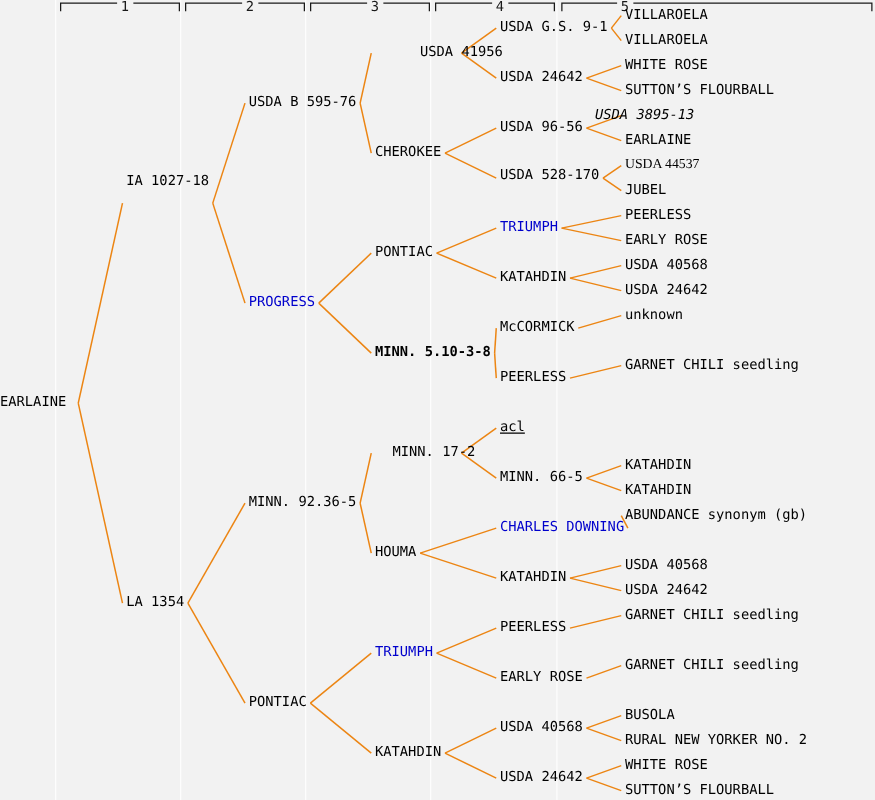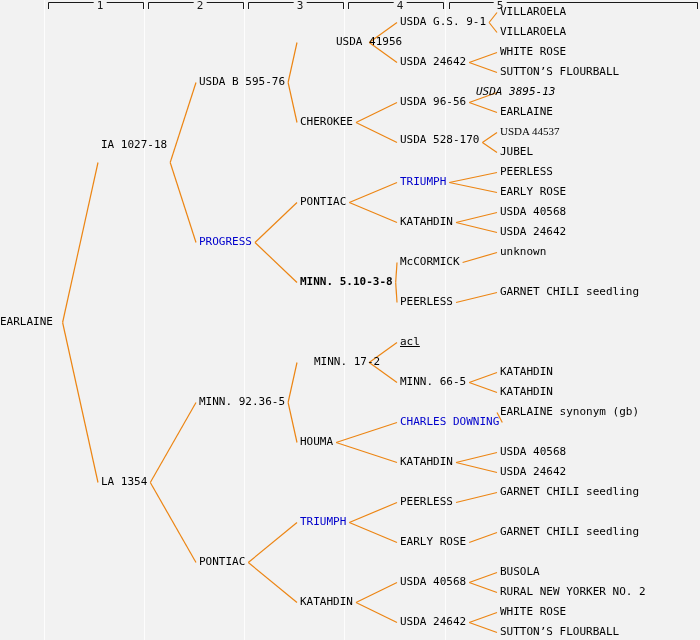--- a/index.html
+++ b/index.html
@@ -163,21 +163,21 @@
       <div class="node" style="left: 500px; top: 125px; font-family: Liberation Serif, serif;">USDA 44537</div>
       <div class="node" style="left: 500px; top: 145px;">JUBEL</div>
       <div class="node" style="left: 500px; top: 165px;">PEERLESS</div>
       <div class="node" style="left: 500px; top: 185px;">EARLY ROSE</div>
       <div class="node" style="left: 500px; top: 205px;">USDA 40568</div>
       <div class="node" style="left: 500px; top: 225px;">USDA 24642</div>
       <div class="node" style="left: 500px; top: 245px;">unknown</div>
       <div class="node" style="left: 500px; top: 285px;">GARNET CHILI seedling</div>
       <div class="node" style="left: 500px; top: 365px;">KATAHDIN</div>
       <div class="node" style="left: 500px; top: 385px;">KATAHDIN</div>
-      <div class="node" style="left: 500px; top: 405px;">EARLAINE synonym (gb)</div>
+      <div class="node" style="left: 500px; top: 405px;">ABUNDANCE synonym (gb)</div>
       <div class="node" style="left: 500px; top: 445px;">USDA 40568</div>
       <div class="node" style="left: 500px; top: 465px;">USDA 24642</div>
       <div class="node" style="left: 500px; top: 485px;">GARNET CHILI seedling</div>
       <div class="node" style="left: 500px; top: 525px;">GARNET CHILI seedling</div>
       <div class="node" style="left: 500px; top: 565px;">BUSOLA</div>
       <div class="node" style="left: 500px; top: 585px;">RURAL NEW YORKER NO. 2</div>
       <div class="node" style="left: 500px; top: 605px;">WHITE ROSE</div>
       <div class="node" style="left: 500px; top: 625px;">SUTTON’S FLOURBALL</div>
     </div>
 </div>

